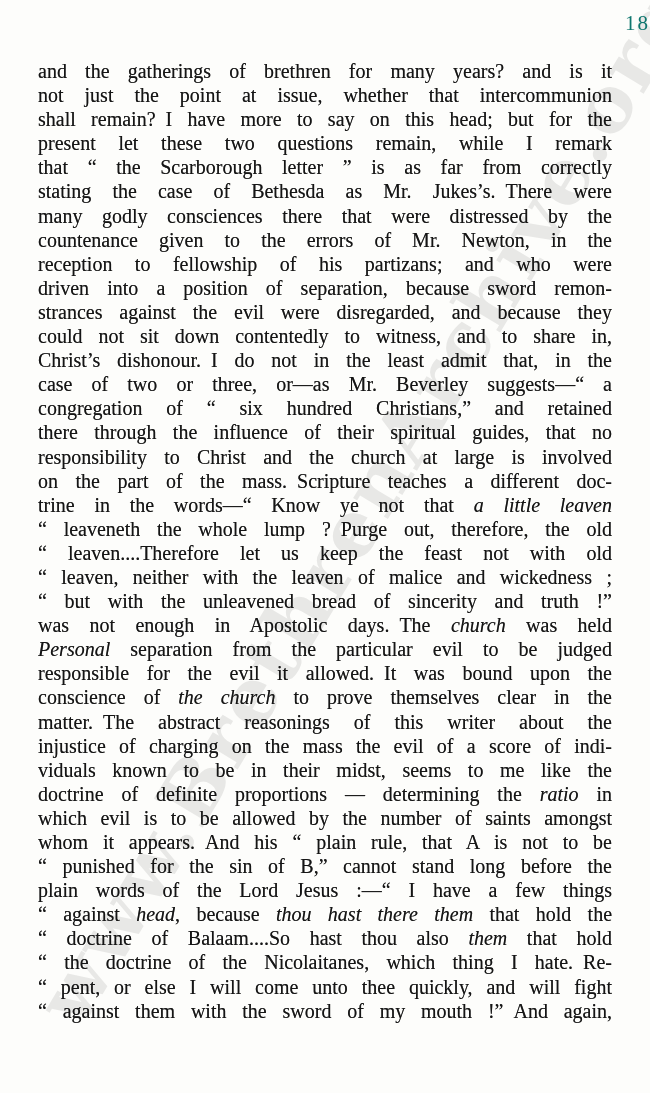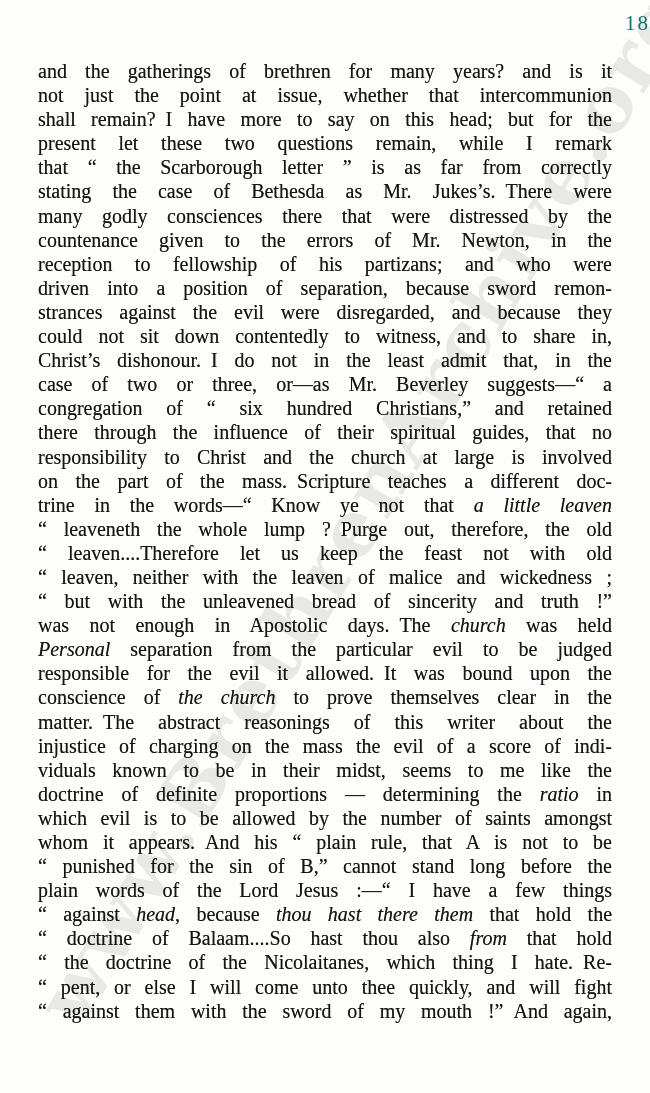--- a/index.html
+++ b/index.html
@@ -102,18 +102,18 @@
       <div class="line">conscience of <i>the church</i> to prove themselves clear in the</div>
       <div class="line">matter. The abstract reasonings of this writer about the</div>
       <div class="line">injustice of charging on the mass the evil of a score of indi-</div>
       <div class="line">viduals known to be in their midst, seems to me like the</div>
       <div class="line">doctrine of definite proportions — determining the <i>ratio</i> in</div>
       <div class="line">which evil is to be allowed by the number of saints amongst</div>
       <div class="line">whom it appears. And his “ plain rule, that A is not to be</div>
       <div class="line">“ punished for the sin of B,” cannot stand long before the</div>
       <div class="line">plain words of the Lord Jesus :—“ I have a few things</div>
       <div class="line">“ against <i>head</i>, because <i>thou hast there them</i> that hold the</div>
-      <div class="line">“ doctrine of Balaam....So hast thou also <i>from</i> that hold</div>
+      <div class="line">“ doctrine of Balaam....So hast thou also <i>them</i> that hold</div>
       <div class="line">“ the doctrine of the Nicolaitanes, which thing I hate. Re-</div>
       <div class="line">“ pent, or else I will come unto thee quickly, and will fight</div>
       <div class="line">“ against them with the sword of my mouth !” And again,</div>
     </div>
 </div>
 
 </body></html>

